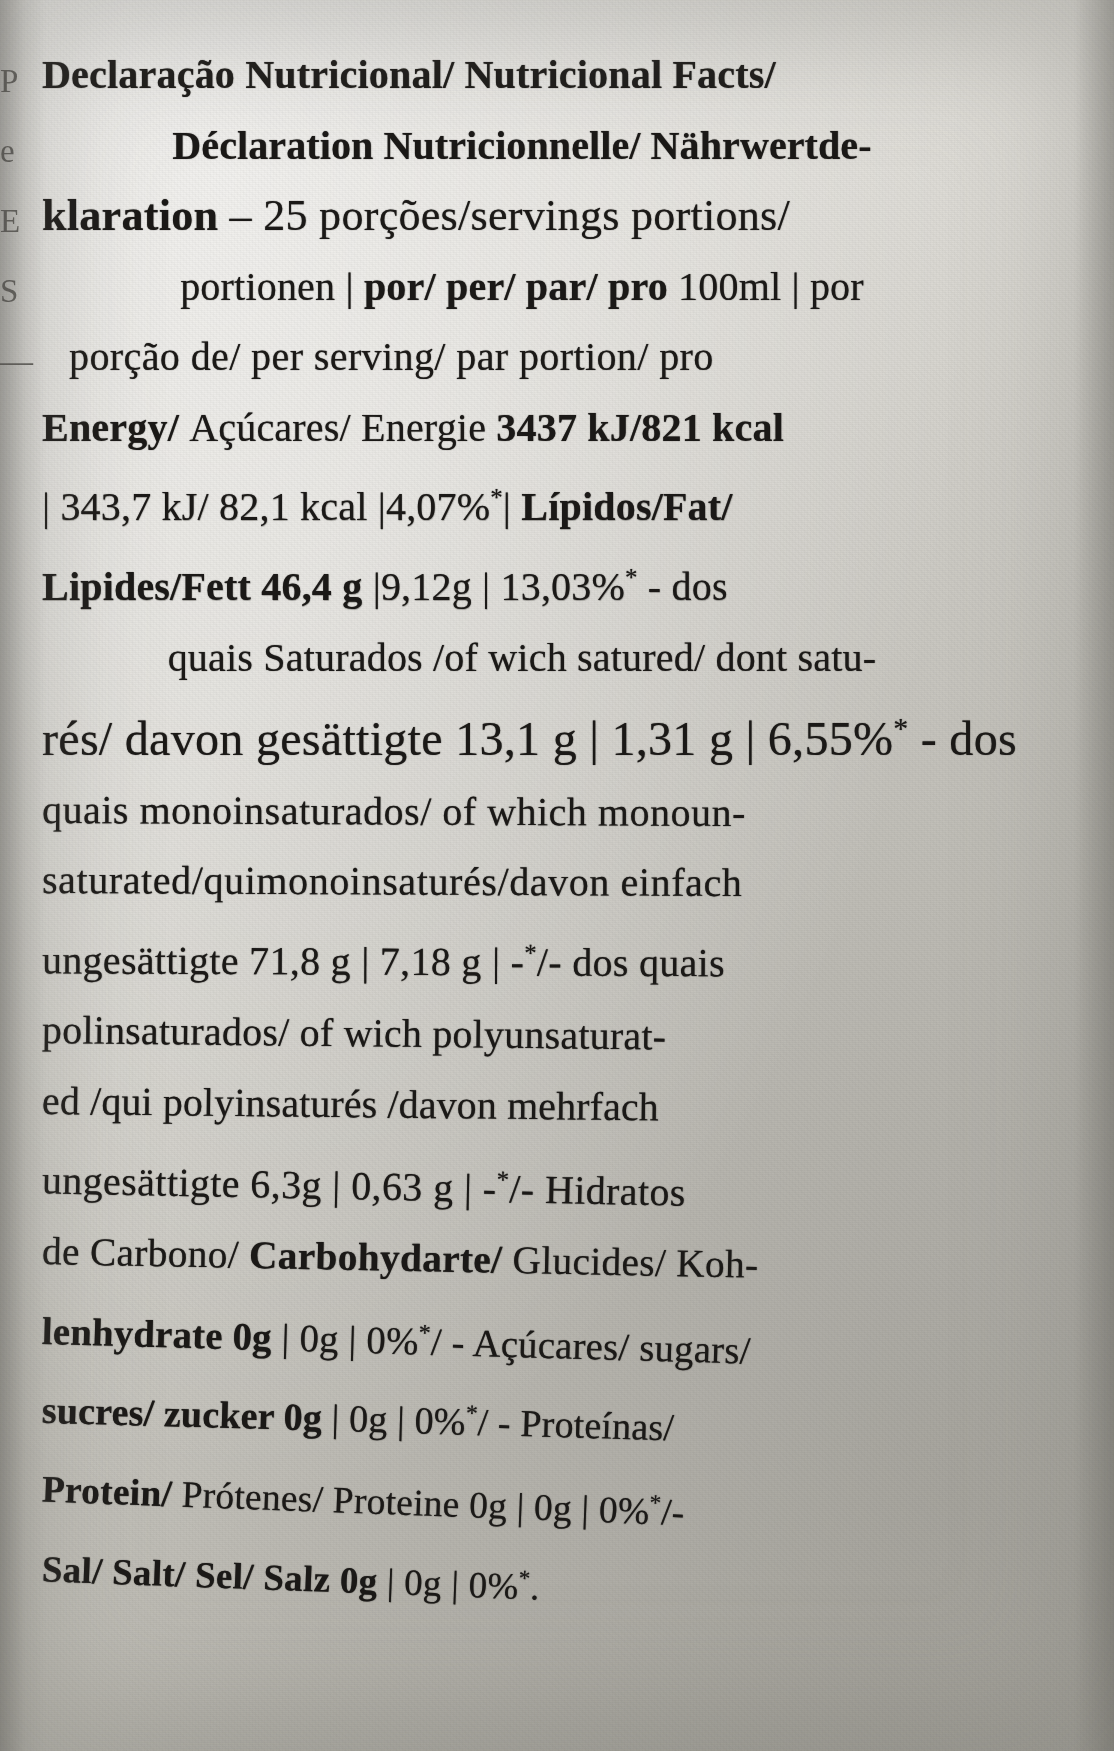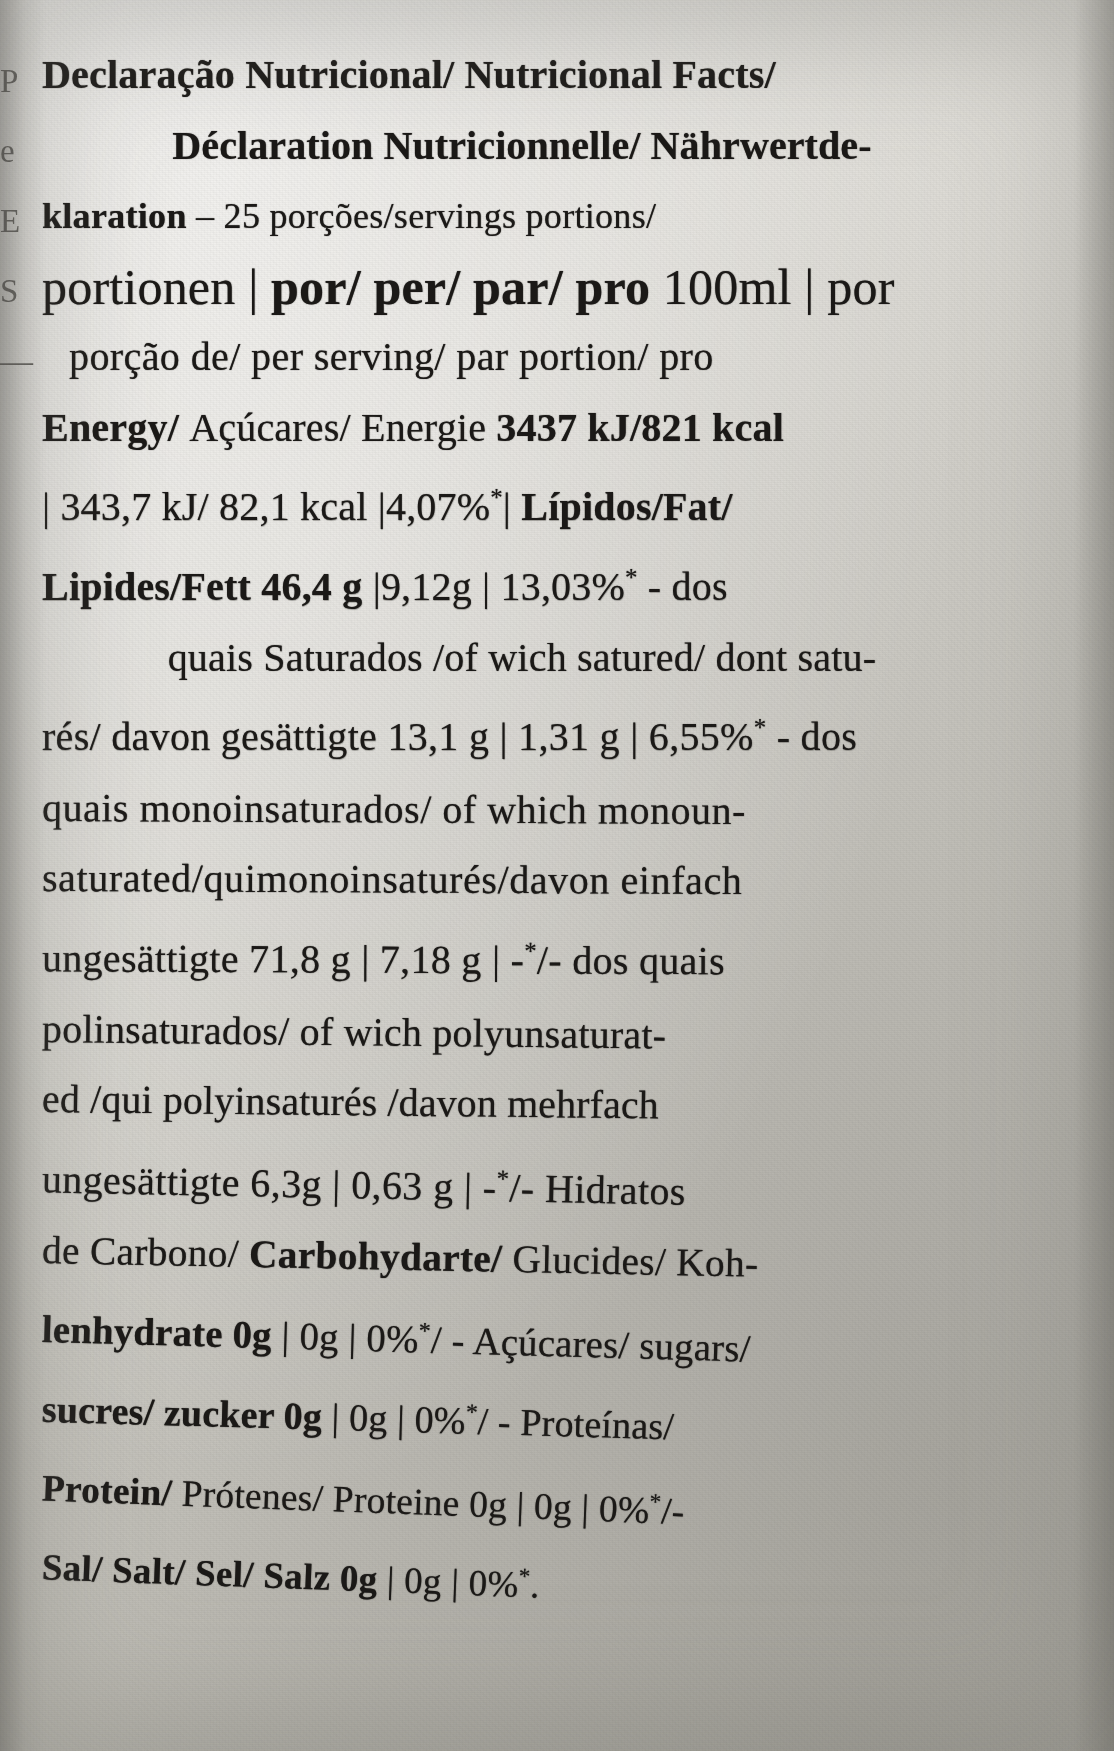--- a/index.html
+++ b/index.html
@@ -128,28 +128,28 @@
 
   <div id="edge-fragments">P
 e
 E
 S
 —</div>
 
   <div id="text-block">
       <div class="line l1" style="font-size: 40px;"><span class="b">Declara</span><span class="b">çã</span><span class="b">o Nutricional/ Nutricional Facts/</span></div>
       <div class="line l2" style="font-size: 40px; text-align: center;"><span class="b">Déclaration Nutricionnelle/ Nährwertde-</span></div>
-      <div class="line l3" style="font-size: 36px;"><span class="b">klaration </span><span class="n">– 25 por</span><span class="n">ções/servings portions/</span></div>
-      <div class="line l4" style="font-size: 50px;"><span class="n">portionen </span><span class="n">| </span><span class="b">por/ per/ par/ pro </span><span class="n">100ml </span><span class="n">| </span><span class="n">por</span></div>
+      <div class="line l3" style="font-size: 44px;"><span class="b">klaration </span><span class="n">– 25 por</span><span class="n">ções/servings portions/</span></div>
+      <div class="line l4" style="font-size: 40px; text-align: center;"><span class="n">portionen </span><span class="n">| </span><span class="b">por/ per/ par/ pro </span><span class="n">100ml </span><span class="n">| </span><span class="n">por</span></div>
       <div class="line l5" style="font-size: 40px;"><span class="n">porção de/ per serving/ par portion/ pro</span></div>
       <div class="line l7" style="font-size: 40px;"><span class="b">Energy/ </span><span class="n">Açúcares/ Energie </span><span class="b">3437 kJ/821 kcal</span></div>
       <div class="line l8" style="font-size: 40px;"><span class="n">| 343,7 kJ/ 82,1 kcal </span><span class="n">|4,07%</span><span class="sup">*</span><span class="n">| </span><span class="b">Lípidos/Fat/</span></div>
       <div class="line l9" style="font-size: 40px;"><span class="b">Lipides/Fett </span><span class="b">46,4  g </span><span class="n">|9,12g </span><span class="n">| 13,03%</span><span class="sup">*</span><span class="n"> - dos</span></div>
       <div class="line l10" style="font-size: 40px;"><span class="n">quais Saturados </span><span class="n">/of wich satured/ dont satu-</span></div>
-      <div class="line l11" style="font-size: 40px;"><span class="n">rés/ </span><span class="n">davon gesättigte 13,1 g </span><span class="n">| 1,31 g </span><span class="n">| 6,55%</span><span class="sup">*</span><span class="n"> - dos</span></div>
+      <div class="line l11" style="font-size: 48px;"><span class="n">rés/ </span><span class="n">davon gesättigte 13,1 g </span><span class="n">| 1,31 g </span><span class="n">| 6,55%</span><span class="sup">*</span><span class="n"> - dos</span></div>
       <div class="line l12 tilt1" style="font-size: 40px;"><span class="n">quais monoinsaturados/ of which monoun-</span></div>
       <div class="line l13 tilt1" style="font-size: 40px;"><span class="n">saturated/quimonoinsaturés/davon  einfach</span></div>
       <div class="line l14 tilt1" style="font-size: 40px;"><span class="n">ungesättigte  71,8 g </span><span class="n">| 7,18 g </span><span class="n">| -</span><span class="sup">*</span><span class="n">/- dos quais</span></div>
       <div class="line l15 tilt2" style="font-size: 40px;"><span class="n">polinsaturados/  of  wich  polyunsaturat-</span></div>
       <div class="line l16 tilt2" style="font-size: 40px;"><span class="n">ed /qui polyinsaturés /davon  mehrfach</span></div>
       <div class="line l17 tilt3" style="font-size: 40px;"><span class="n">ungesättigte 6,3g </span><span class="n">| 0,63 g </span><span class="n">| -</span><span class="sup">*</span><span class="n">/- Hidratos</span></div>
       <div class="line l18 tilt3" style="font-size: 39.4px;"><span class="n">de Carbono/ </span><span class="b">Carbohydarte/ </span><span class="n">Glucides/ Koh-</span></div>
       <div class="line l19 tilt4" style="font-size: 38.8px;"><span class="b">lenhydrate 0g </span><span class="n">| 0g | 0%</span><span class="sup">*</span><span class="n">/ - Açúcares/ sugars/</span></div>
       <div class="line l20 tilt4" style="font-size: 38.2px;"><span class="b">sucres/ zucker  0g </span><span class="n">| 0g | 0%</span><span class="sup">*</span><span class="n">/ - Proteínas/</span></div>
       <div class="line l21 tilt5" style="font-size: 37.6px;"><span class="b">Protein/ </span><span class="n">Prótenes/ Proteine 0g </span><span class="n">| 0g | 0%</span><span class="sup">*</span><span class="n">/-</span></div>

